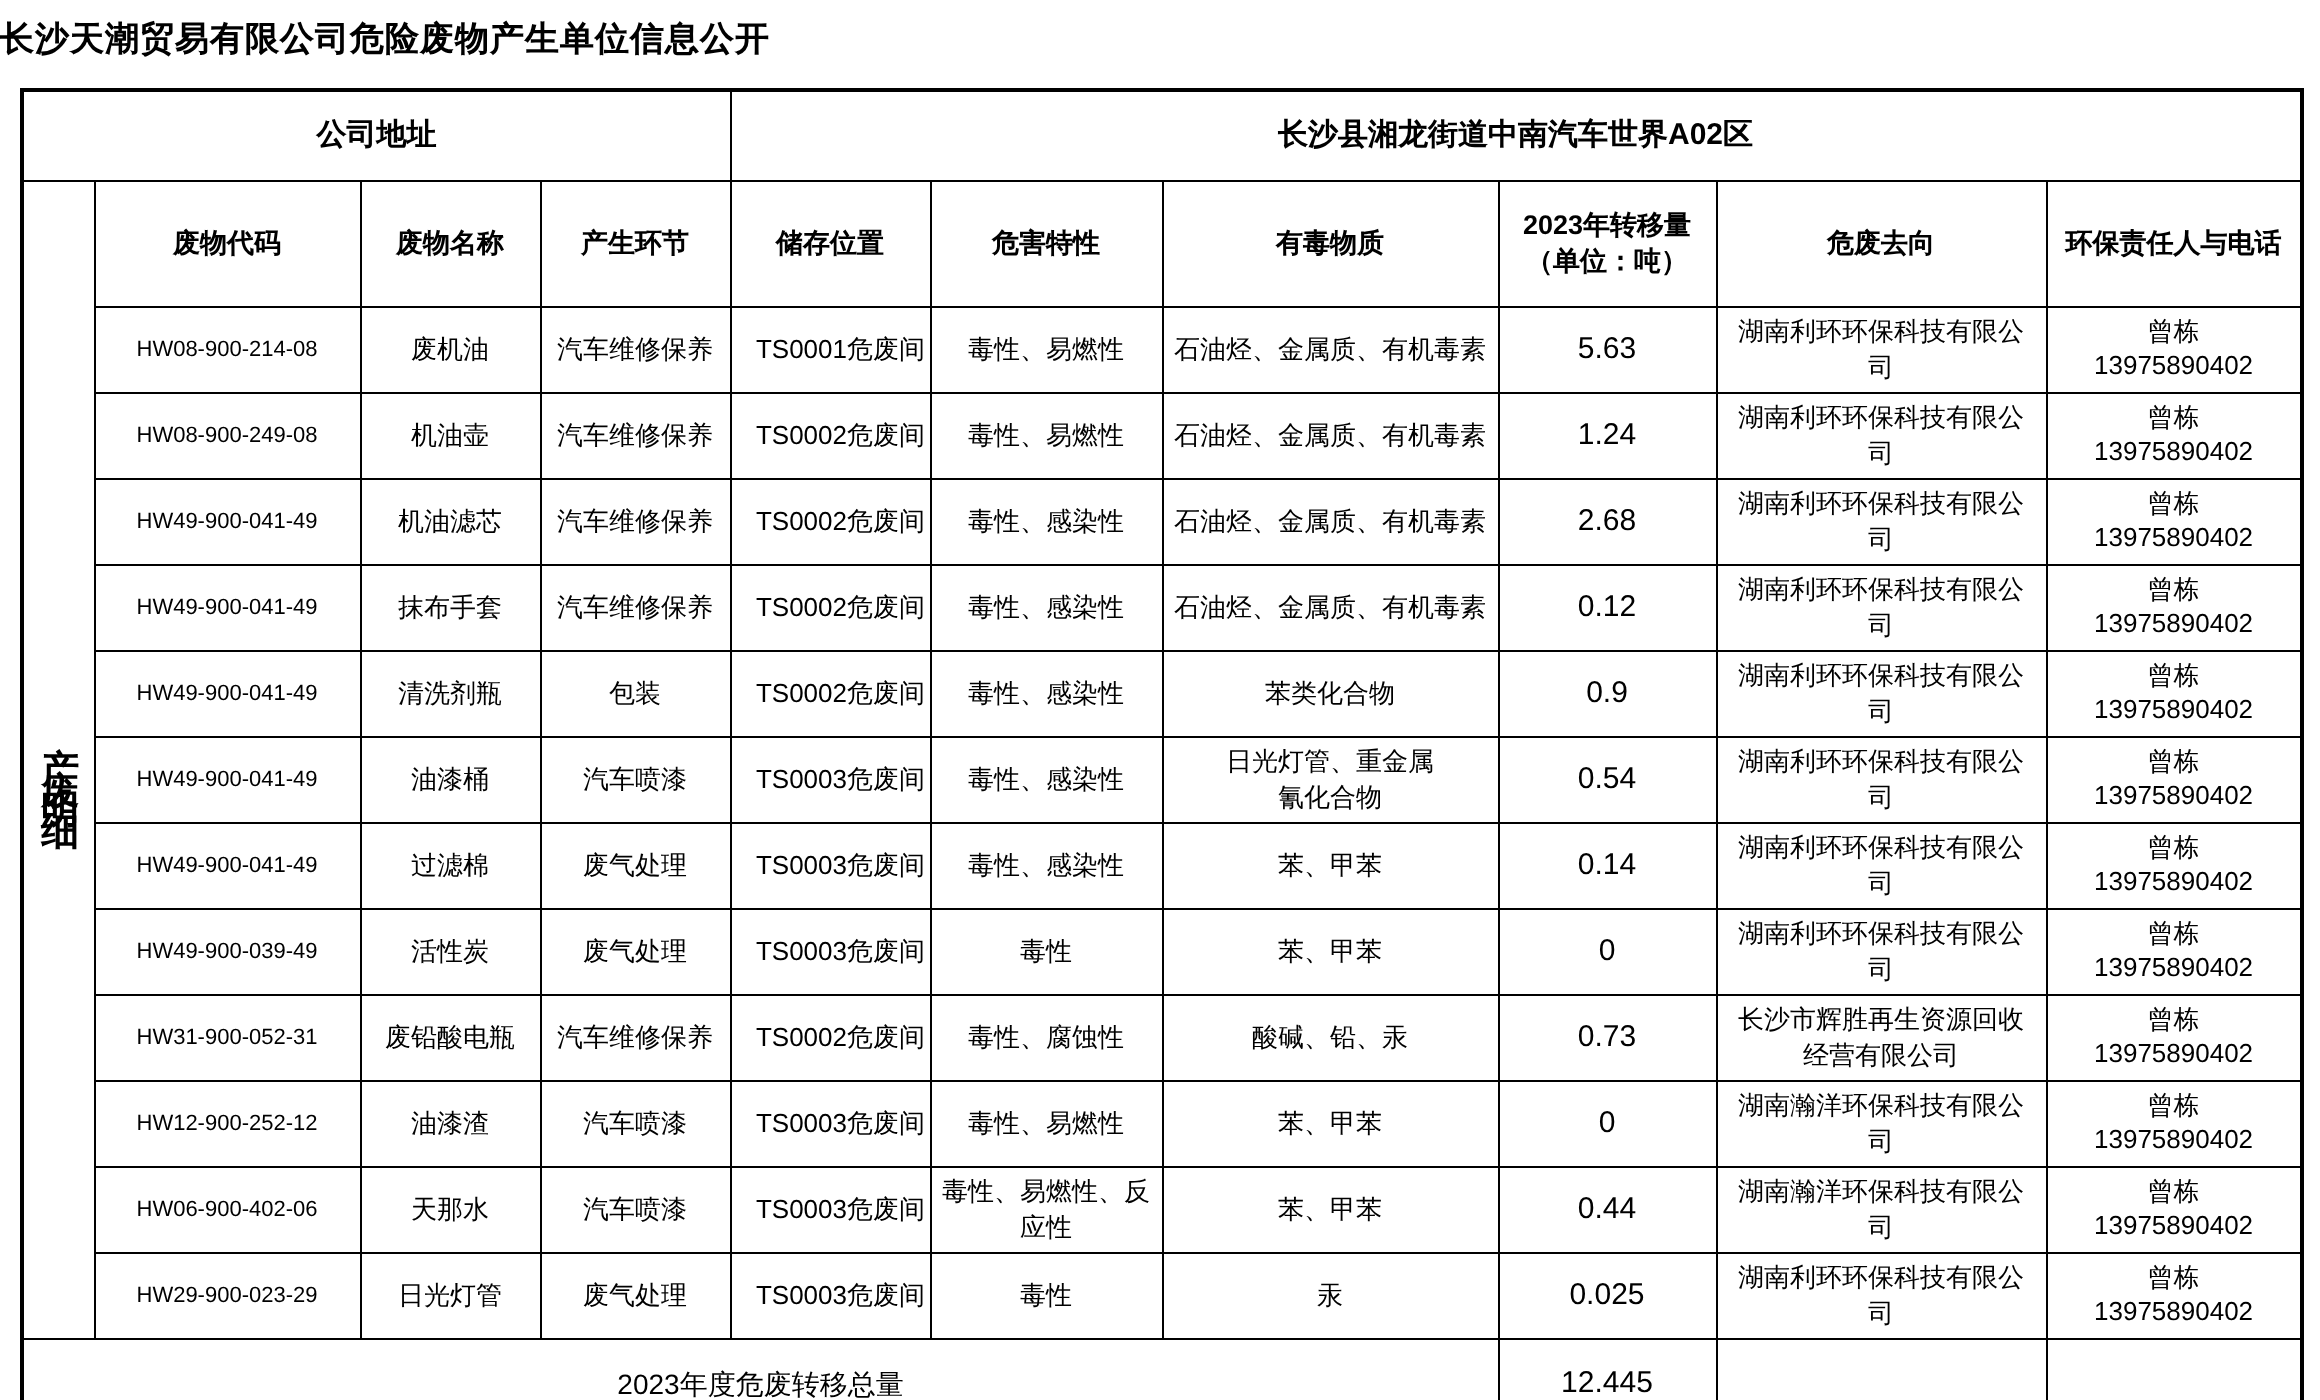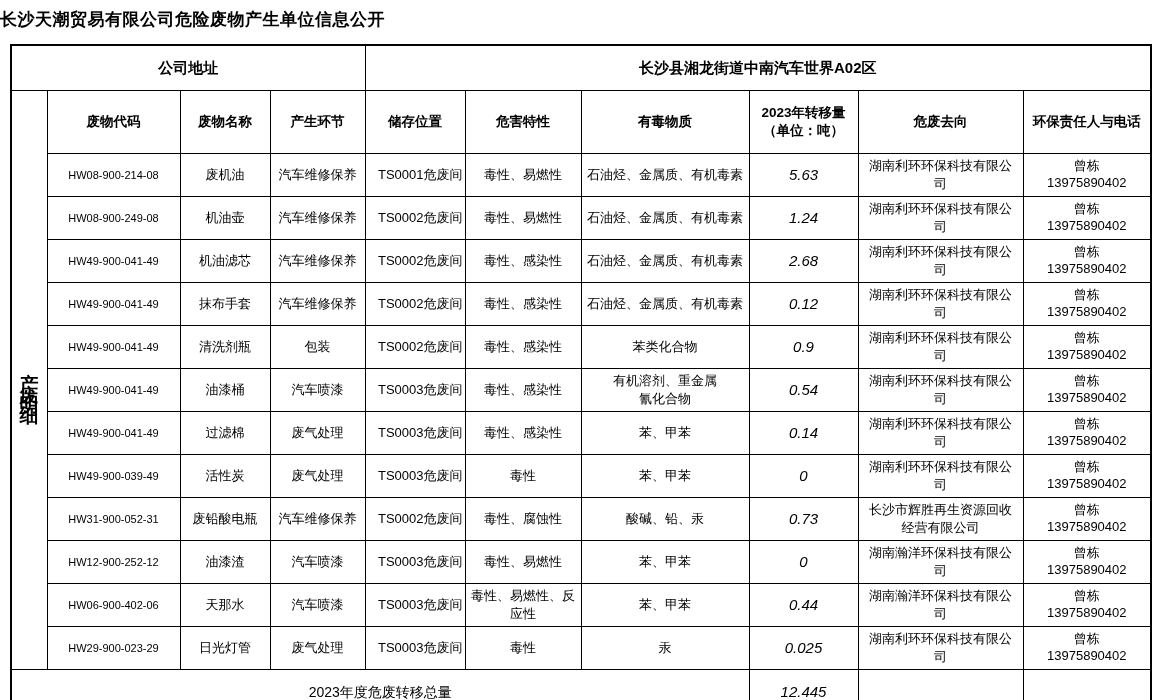--- a/index.html
+++ b/index.html
@@ -52,21 +52,21 @@
     text-orientation: upright;
     font-size: 19px;
     font-weight: bold;
     letter-spacing: 11px;
     padding: 0;
   }
   tr.data-row td { height: 40px; }
   td.cell-code   { font-size: 11px; white-space: nowrap; }
   td.cell-storage{ white-space: nowrap; text-align: right; }
   td.cell-toxic  { white-space: pre-line; }
-  td.cell-amount { font-size: 15px; font-style: italic; }
+  td.cell-amount { font-size: 15px; }
   td.cell-dest   { padding: 1px 8px; text-align: center; }
   .cname  { line-height: 1.3; }
   .cphone { line-height: 1.3; }
   tr.total-row td { height: 43px; font-size: 14px; }
   tr.total-row td.cell-amount { font-size: 15px; }
 </style>
 </head>
 <body>
 
 <div class="page-title">长沙天潮贸易有限公司危险废物产生单位信息公开</div>
@@ -173,21 +173,21 @@
           <div class="cname">曾栋</div>
           <div class="cphone">13975890402</div>
         </td>
       </tr>
       <tr class="data-row">
         <td class="cell-code">HW49-900-041-49</td>
         <td class="cell-name">油漆桶</td>
         <td class="cell-stage">汽车喷漆</td>
         <td class="cell-storage">TS0003危废间</td>
         <td class="cell-hazard">毒性、感染性</td>
-        <td class="cell-toxic">有机溶剂、重金属
+        <td class="cell-toxic">日光灯管、重金属
 氰化合物</td>
         <td class="cell-amount">0.54</td>
         <td class="cell-dest">湖南利环环保科技有限公司</td>
         <td class="cell-contact">
           <div class="cname">曾栋</div>
           <div class="cphone">13975890402</div>
         </td>
       </tr>
       <tr class="data-row">
         <td class="cell-code">HW49-900-041-49</td>

